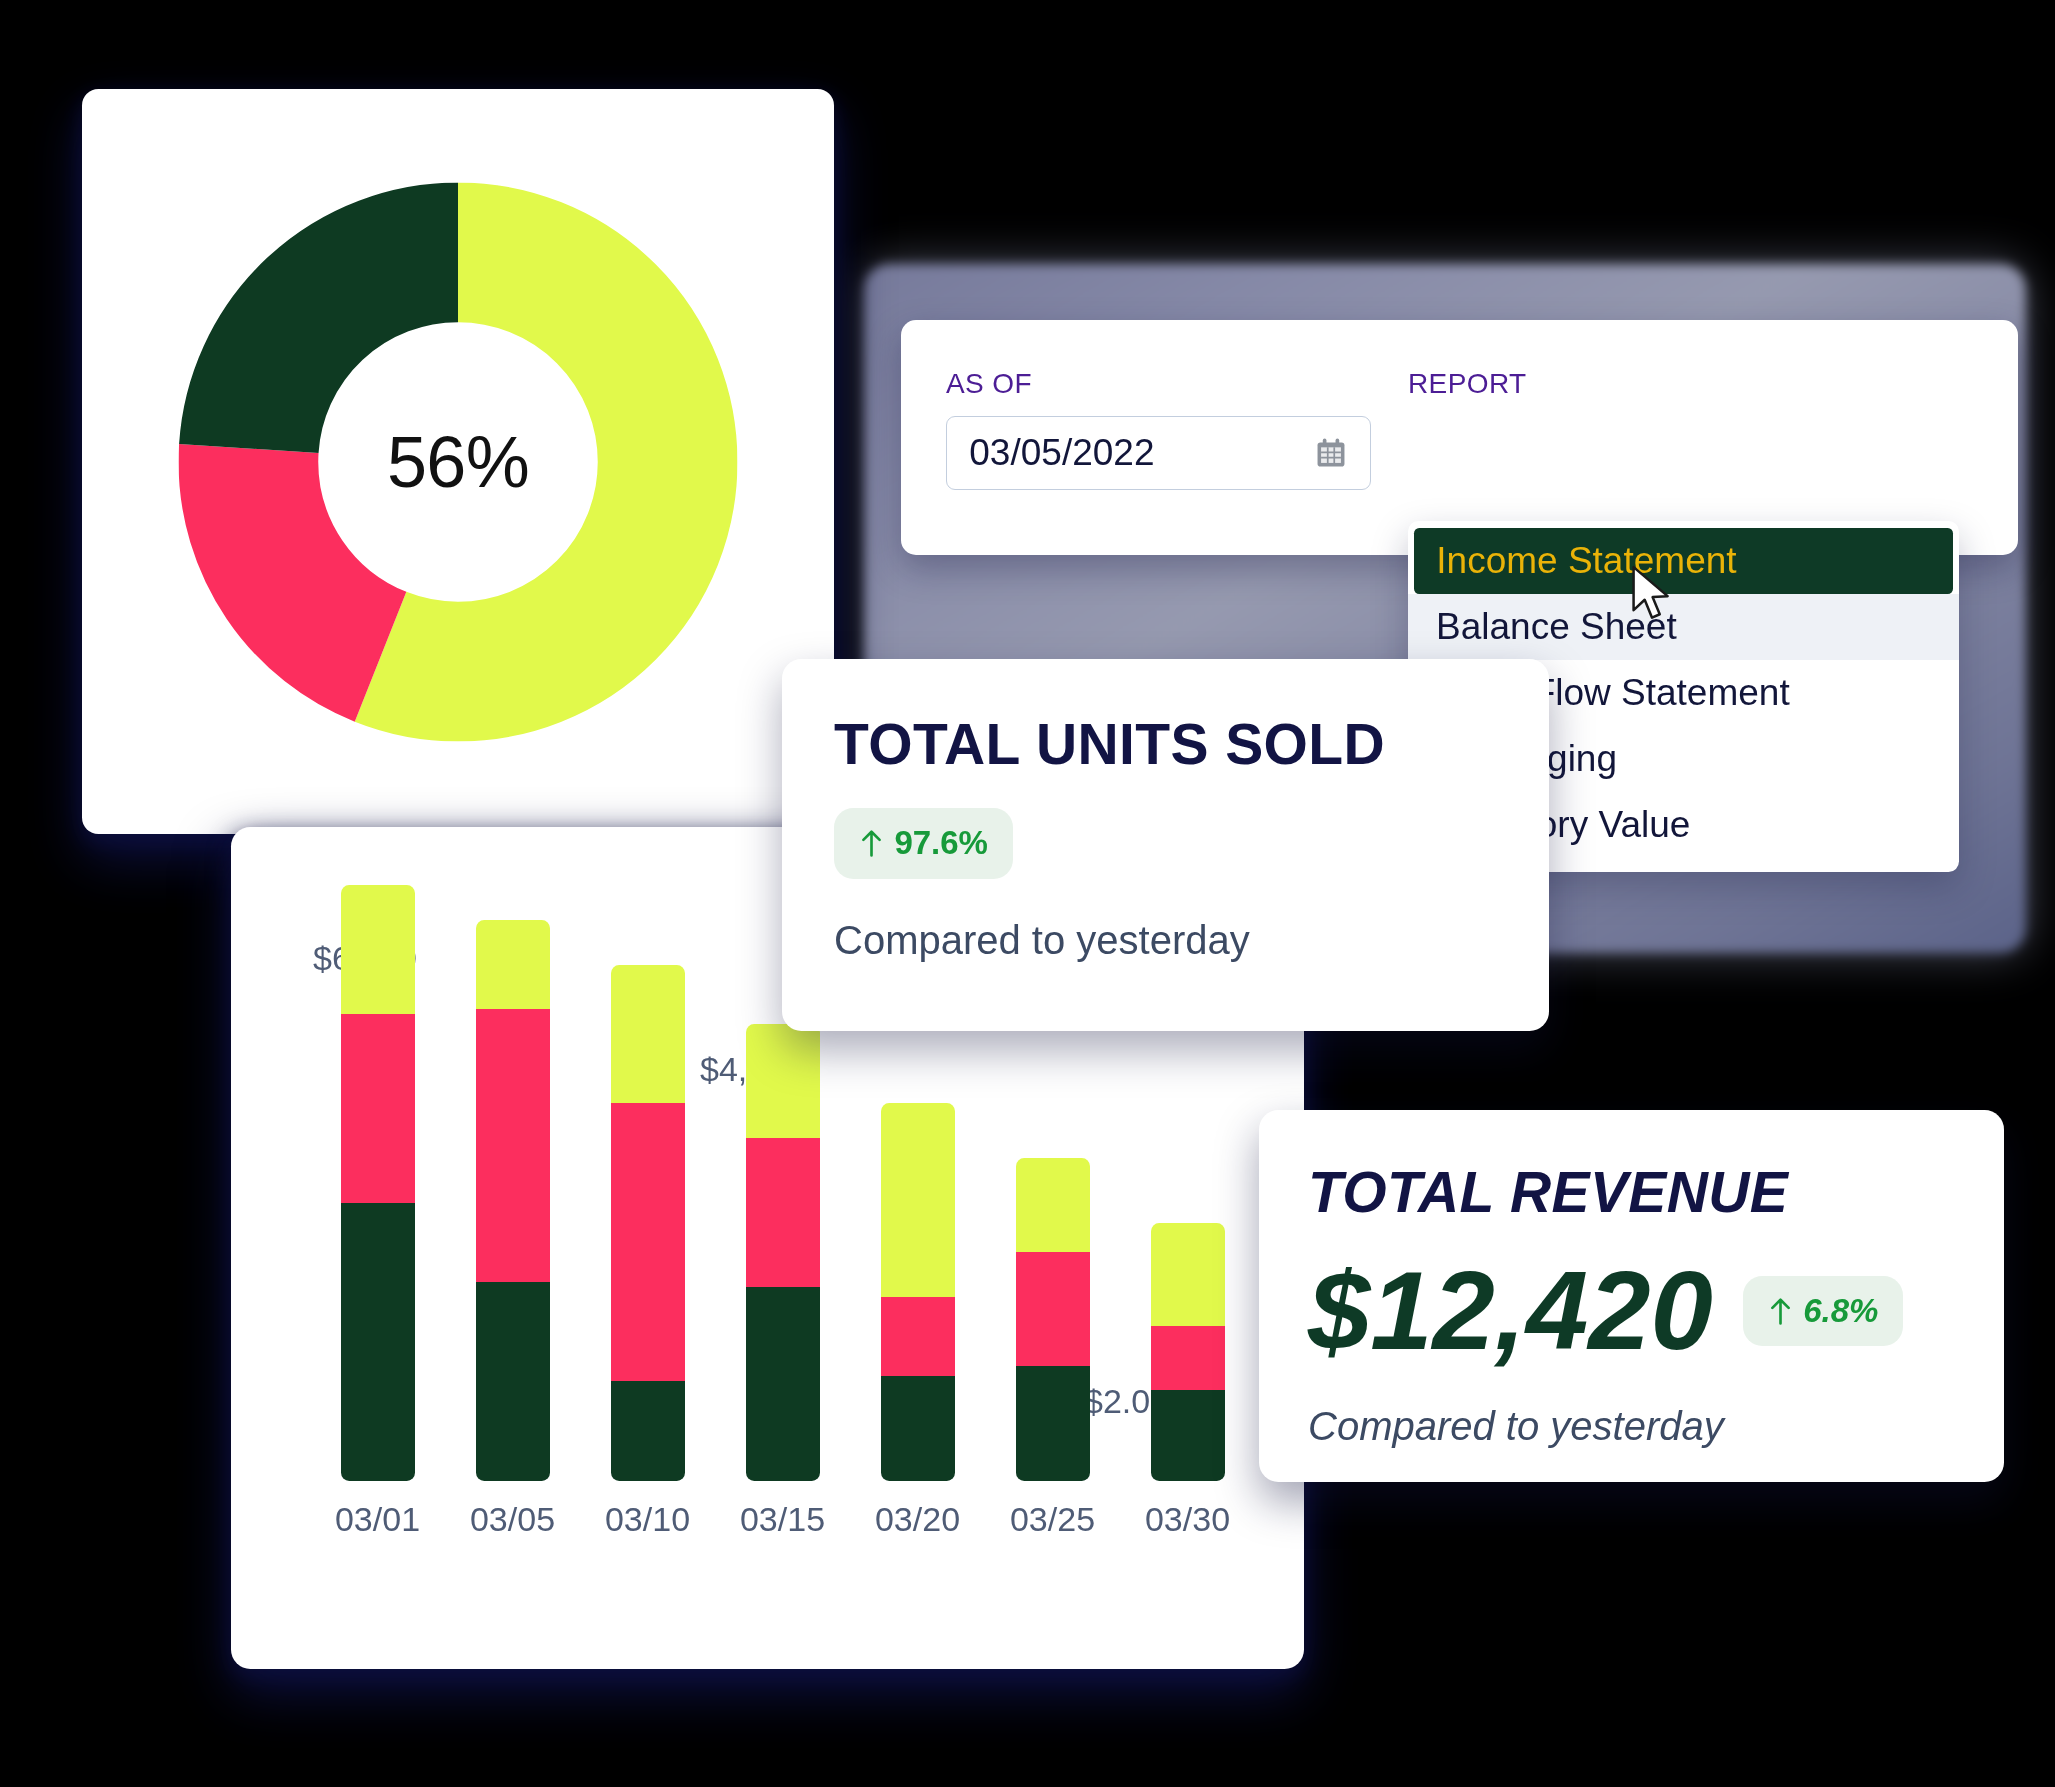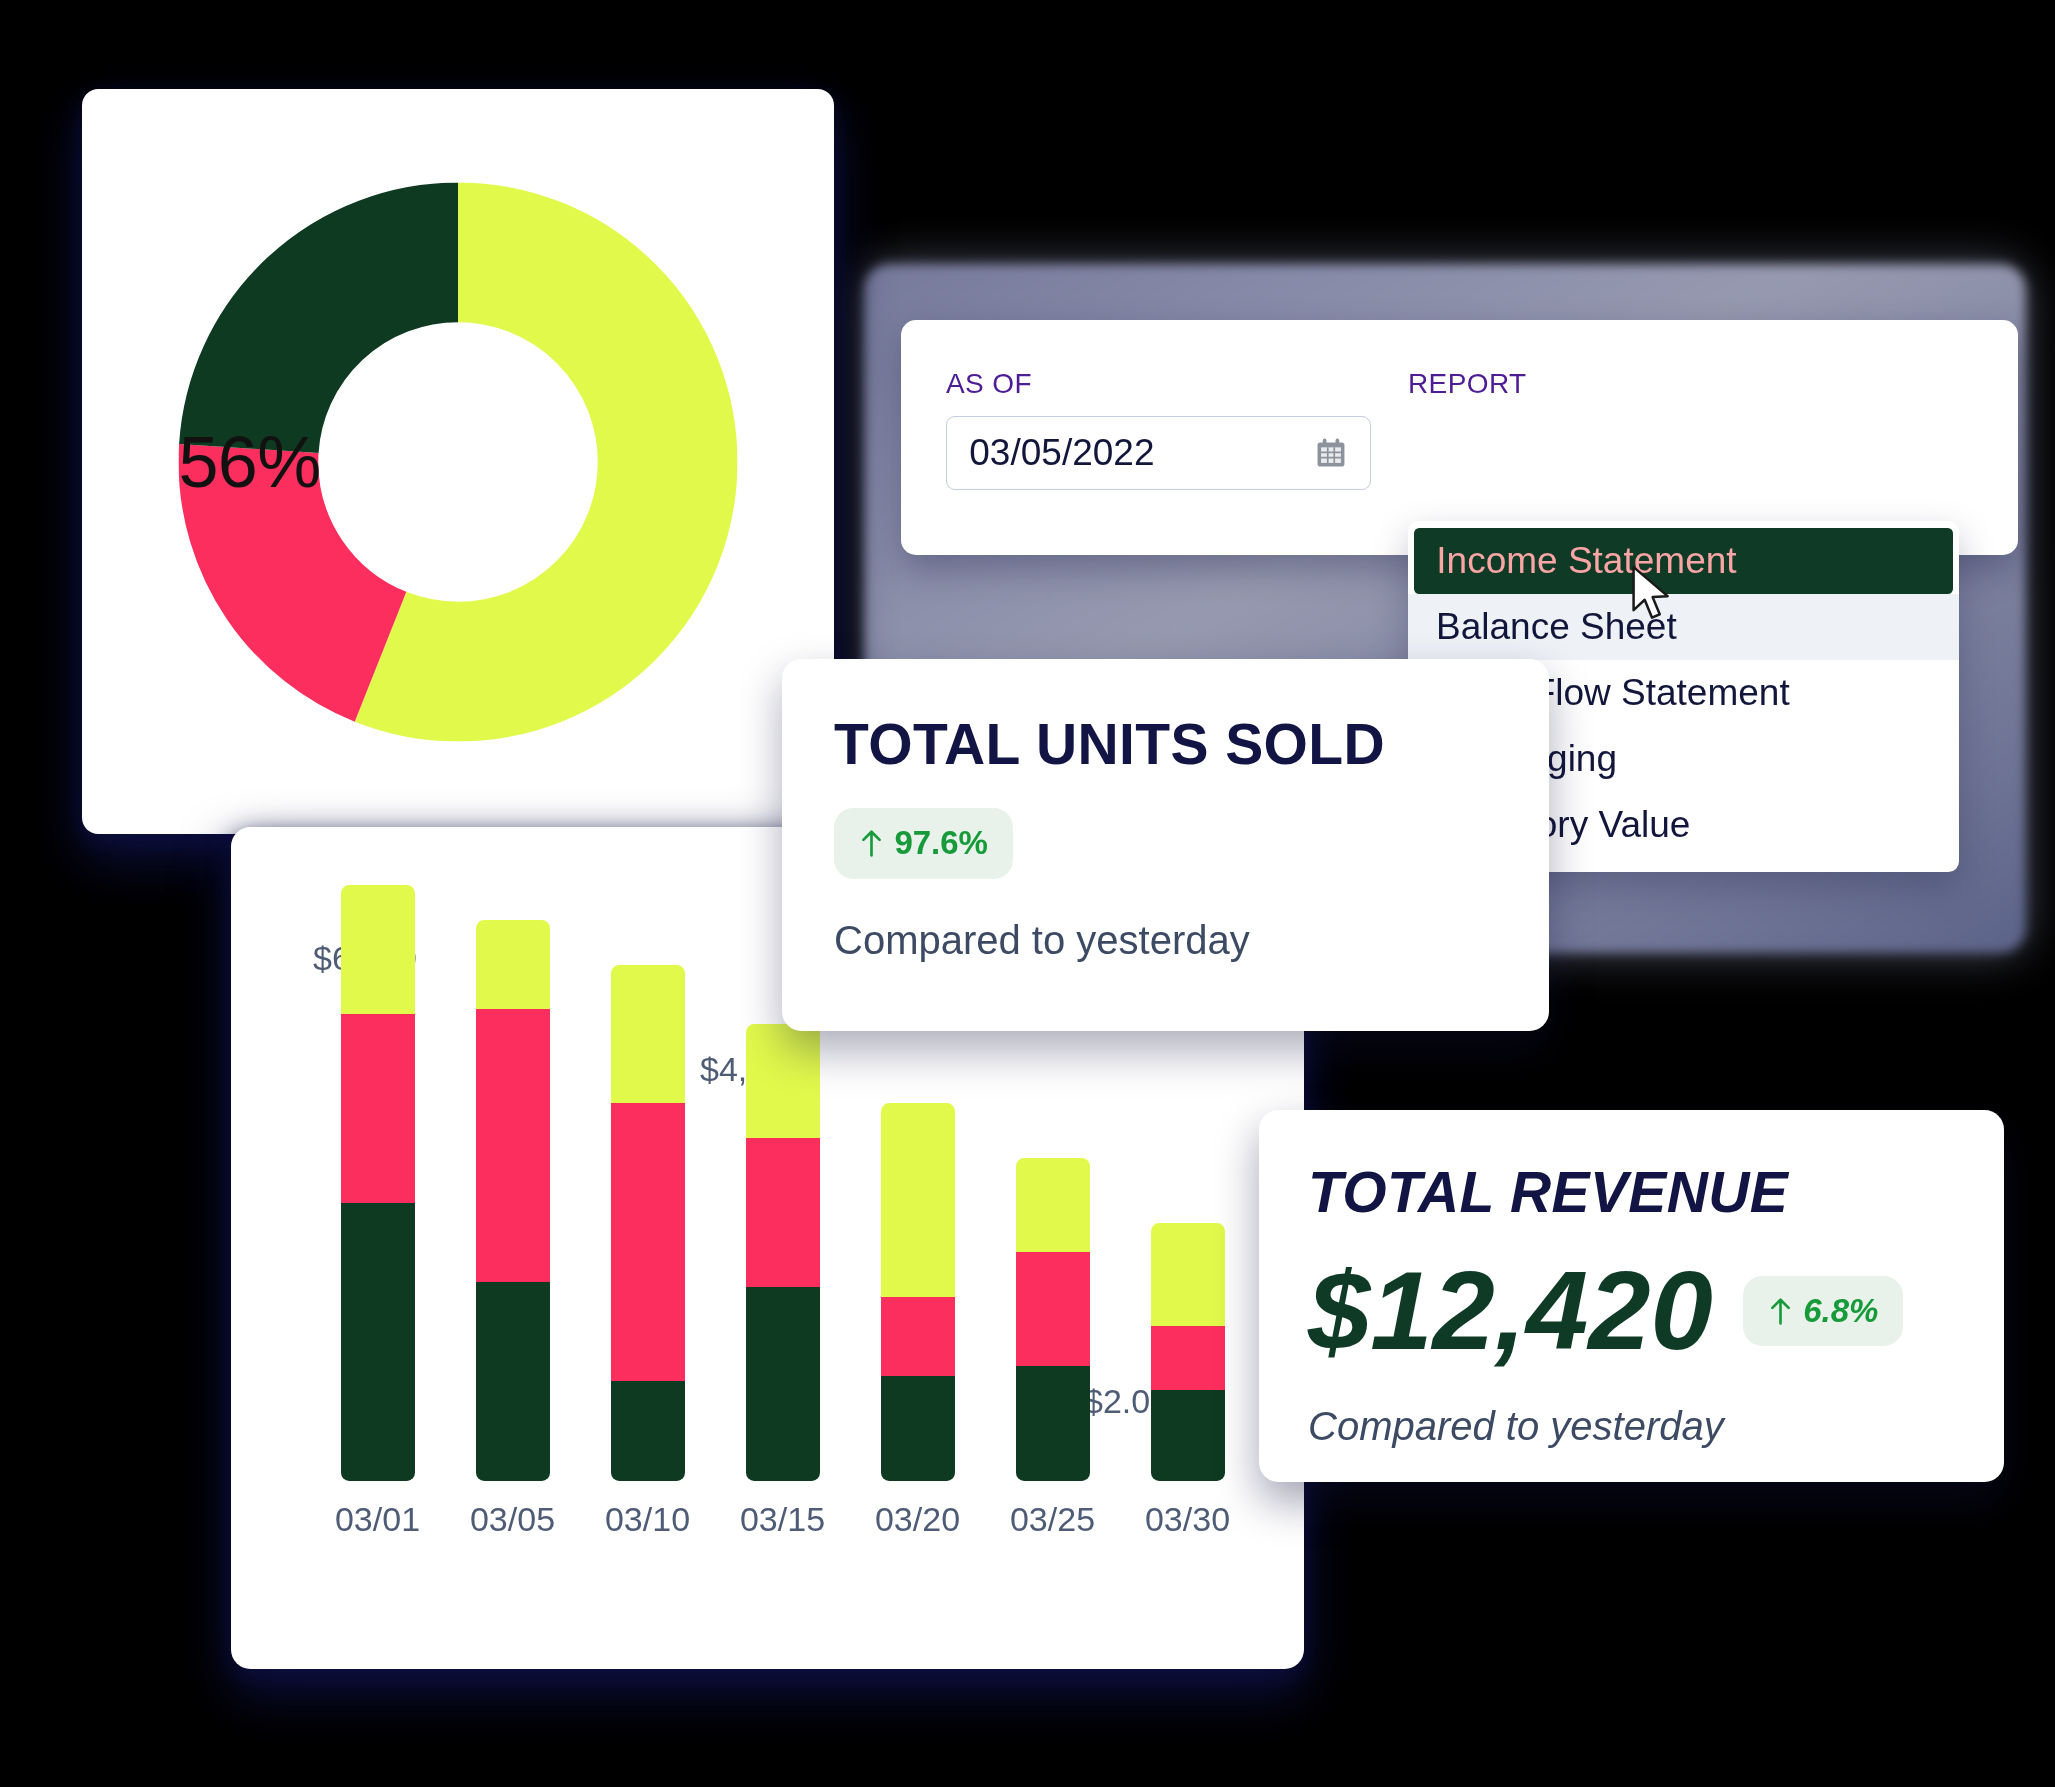--- a/index.html
+++ b/index.html
@@ -20,20 +20,21 @@
                 0 7.4px 22.3px rgba(13,16,64,0.75);
   }
 
   
   #donut-card { left: 82px; top: 89px; width: 752px; height: 745px; border-radius: 16.4px; }
   #donut-wrap { position: absolute; left: 50%; top: 50%; transform: translate(-50%,-50%); width: 559px; height: 559px; }
   #donut-wrap svg { width: 100%; height: 100%; display: block; }
   #donut-center-label {
     position: absolute; left: 0; right: 0; top: 50%;
     transform: translateY(-50%);
+    text-align: center;
     font-size: 72px; font-weight: 400; color: #111111;
     letter-spacing: -0.7px;
   }
 
   
   #bars-card { left: 231px; top: 827px; width: 1073px; height: 842px; border-radius: 19.4px; }
   #bars-inner { position: absolute; left: 0; top: 0; width: 100%; height: 100%; }
   .bar-label {
     position: absolute;
     font-size: 34px; color: #4f5c76; font-weight: 400;
@@ -116,21 +117,21 @@
     border-radius: 10.4px;
     padding: 7.4px 0 13.4px 0;
     box-shadow: 0 15px 36px rgba(18,22,60,0.26);
     z-index: 40;
   }
   .dd-item {
     height: 66px; display: flex; align-items: center;
     padding: 0 28px;
     font-size: 37px; color: #12163a;
   }
-  .dd-item.selected { background: #0E3A26; color: #fca5a5; border-radius: 5.2px; margin: 0 6px; padding-left: 22.3px; }
+  .dd-item.selected { background: #0E3A26; color: #eab308; border-radius: 5.2px; margin: 0 6px; padding-left: 22.3px; }
   .dd-item.hover { background: #eef1f6; }
 
   
   #cursor { position: absolute; left: 1630px; top: 565px; width: 43px; height: 58px; z-index: 60; }
 
   
   .kpi-card { border-radius: 19.4px; }
   .kpi-title { font-size: 57px; font-weight: bold; color: #121444; letter-spacing: 0.4px; }
   .kpi-row { display: flex; align-items: center; gap: 30px; }
   .kpi-value { font-weight: bold; color: #0E3A26; line-height: 1; }

